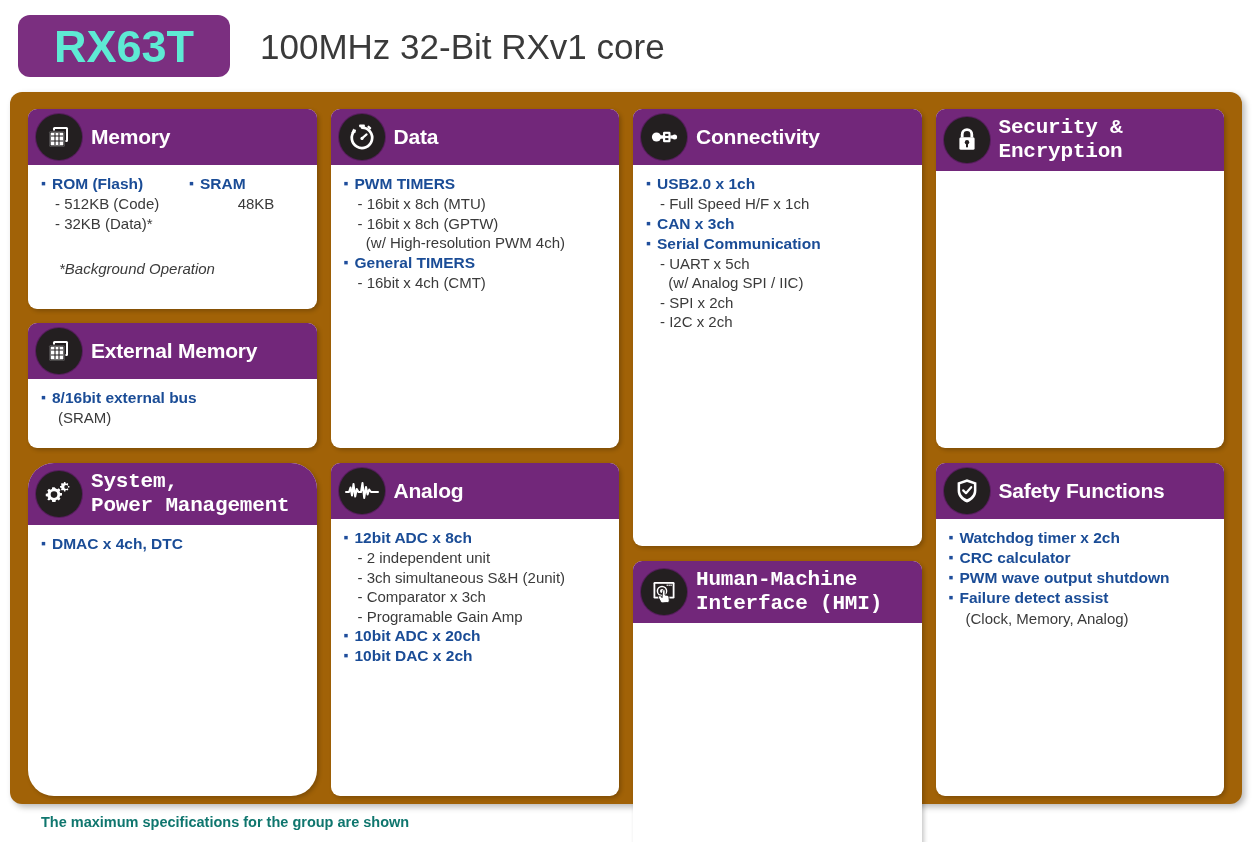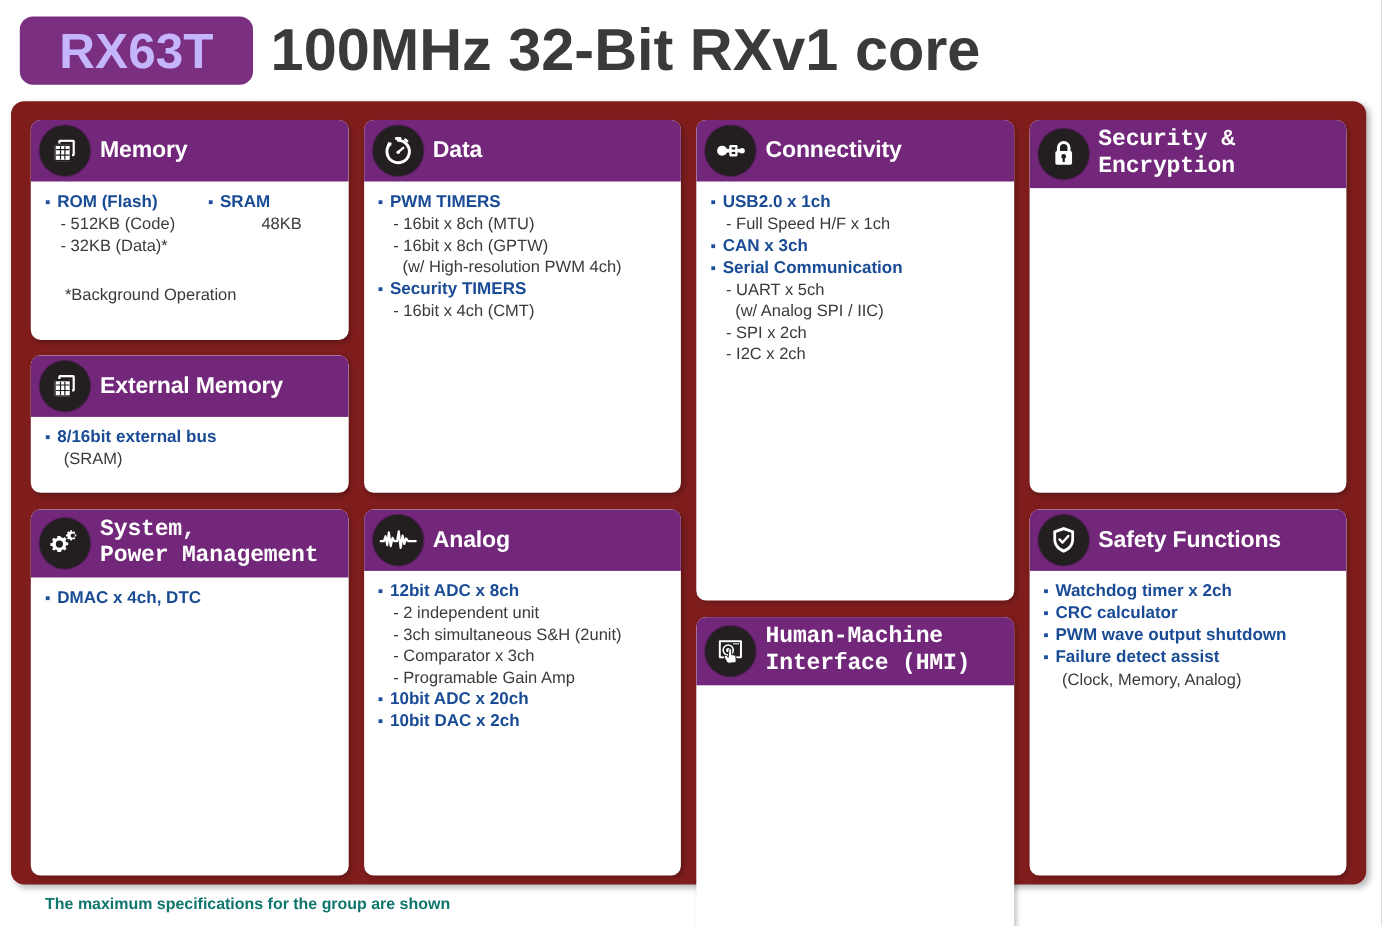--- a/index.html
+++ b/index.html
@@ -30,43 +30,43 @@
     width: 212px;
     height: 62px;
     background: #7B2F80;
     border-radius: 12px;
     display: flex;
     align-items: center;
     justify-content: center;
     box-sizing: border-box;
   }
   .badge-text {
-    color: #c4b5fd;
+    color: #5eead4;
     font-size: 45px;
     font-weight: bold;
     letter-spacing: 0px;
     line-height: 1;
   }
   .header-title {
-    margin-left: 16px;
+    margin-left: 30px;
     color: #3A3A3A;
-    font-size: 54px;
-    font-weight: bold;
+    font-size: 35px;
+    font-weight: normal;
     line-height: 1;
     white-space: nowrap;
   }
 
   
   .panel {
     position: absolute;
     left: 10px;
     top: 92px;
     width: 1232px;
     height: 712px;
-    background: #7f1d1d;
+    background: #a16207;
     border-radius: 12px;
     box-shadow: 3px 3px 6px rgba(0,0,0,0.28);
     box-sizing: border-box;
   }
 
   
   .grid {
     position: absolute;
     left: 18px;
     top: 17px;
@@ -215,21 +215,21 @@
             </div>
             <div class="colB">
               <div class="b-row">
                 <span class="bullet">▪</span>
                 <span class="b-head">SRAM</span>
               </div>
               <div class="sub" style="padding-left:20px;text-align:center;">48KB</div>
             </div>
           </div>
           <div class="spacer-lg"></div>
-          <div class="sub" style="padding-left:21px;">*Background Operation</div>
+          <div class="sub" style="padding-left:21px;font-style:italic;">*Background Operation</div>
         </div>
       </div>
 
       <div style="height:14px;"></div>
 
       <div class="card" style="height:125px;">
         <div class="card-head">
           <div class="icon-circle">
             <svg width="26" height="26" viewBox="0 0 26 26">
               <rect x="7" y="3" width="15" height="15" rx="1.5" fill="#fff"></rect>
@@ -250,21 +250,21 @@
           <div class="b-row">
             <span class="bullet">▪</span>
             <span class="b-head">8/16bit external bus</span>
           </div>
           <div class="sub" style="padding-left:20px;">(SRAM)</div>
         </div>
       </div>
 
       <div style="height:15px;"></div>
 
-      <div class="card" style="height:333px;">
+      <div class="card" style="height:333px;border-radius:26px;">
         <div class="card-head tall">
           <div class="icon-circle">
             <svg width="30" height="28" viewBox="0 0 30 28">
               <g fill="#fff">
                 <path d="M21.5 3.2l.9.45.95-.6.95 1.0-.55.95.5.9 1.1.12v1.45l-1.1.15-.45.9.58.95-1.02.98-.92-.55-.92.45-.15 1.1h-1.4l-.14-1.08-.94-.45-.92.56-1.0-1.0.56-.95-.45-.9-1.1-.15V6.02l1.08-.14.47-.94-.58-.92 1.0-1.0.95.57.93-.45.14-1.1h1.45z"></path>
                 <circle cx="22.2" cy="7.0" r="1.95" fill="#231F20"></circle>
                 <path d="M11.8 8.5l1.5.72 1.5-.98 1.65 1.66-.96 1.5.72 1.5 1.78.22v2.38l-1.76.22-.72 1.5.96 1.52-1.66 1.64-1.5-.96-1.5.72-.24 1.78H8.2l-.24-1.76-1.5-.72-1.5.96L3.3 19.4l.96-1.5-.72-1.5-1.78-.24v-2.36l1.76-.24.74-1.5-.98-1.5L4.96 8.8l1.5.96 1.5-.72.24-1.78h2.36z"></path>
                 <circle cx="10" cy="14.6" r="3.3" fill="#231F20"></circle>
               </g>
             </svg>
@@ -302,21 +302,21 @@
         <div class="card-body">
           <div class="b-row">
             <span class="bullet">▪</span>
             <span class="b-head">PWM TIMERS</span>
           </div>
           <div class="sub">- 16bit x 8ch (MTU)</div>
           <div class="sub">- 16bit x 8ch (GPTW)</div>
           <div class="sub">  (w/ High-resolution PWM 4ch)</div>
           <div class="b-row">
             <span class="bullet">▪</span>
-            <span class="b-head">Security TIMERS</span>
+            <span class="b-head">General TIMERS</span>
           </div>
           <div class="sub">- 16bit x 4ch (CMT)</div>
         </div>
       </div>
 
       <div style="height:15px;"></div>
 
       <div class="card" style="height:333px;">
         <div class="card-head">
           <div class="icon-circle">

